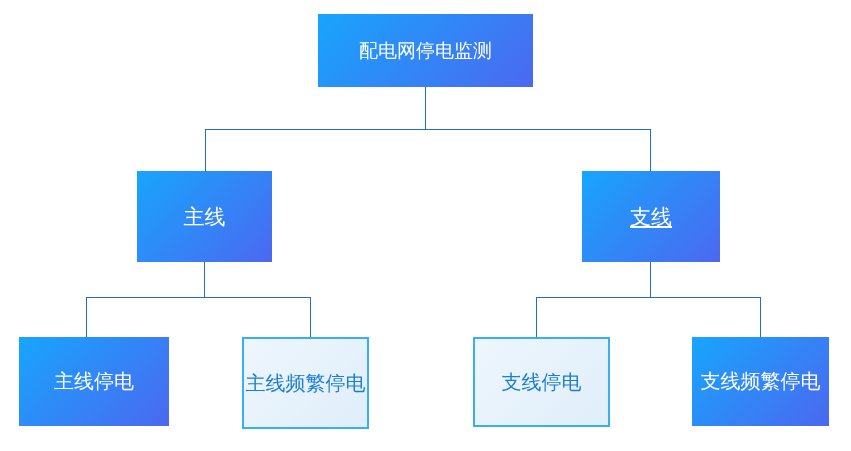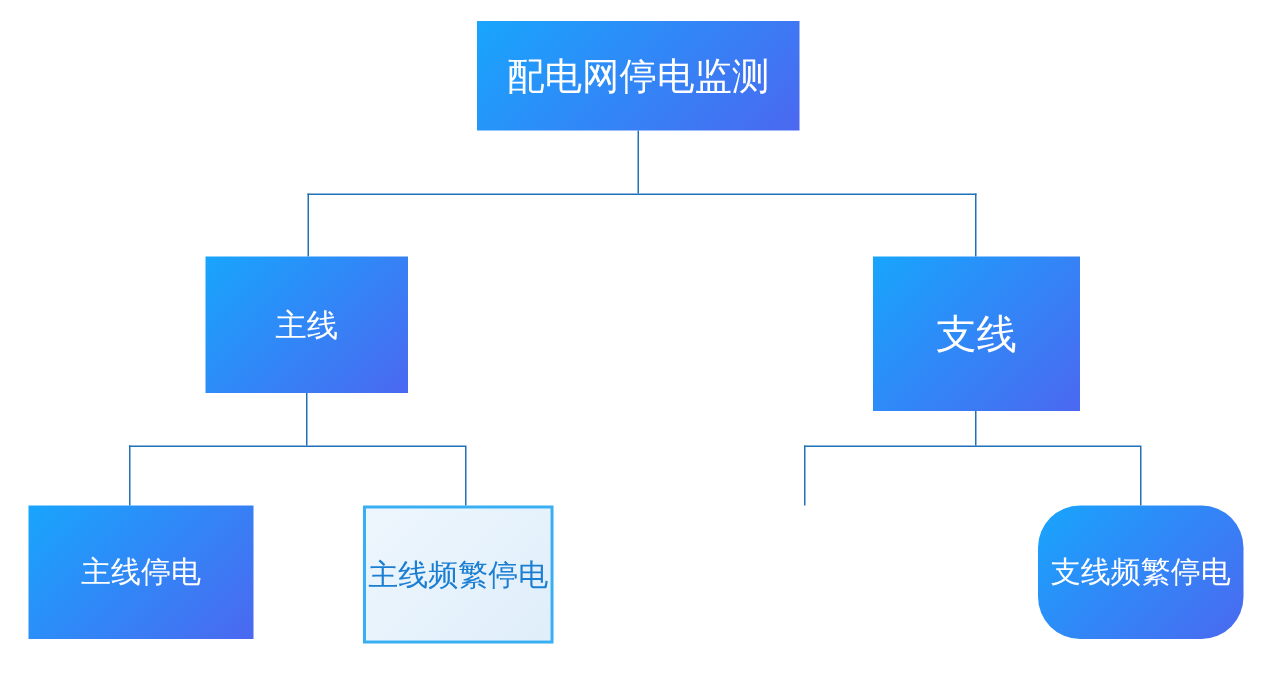--- a/index.html
+++ b/index.html
@@ -18,27 +18,27 @@
   .outline{
     background:linear-gradient(135deg,#eef6fd 0%,#dfeefa 100%);
     border:2px solid #38aef3;
     color:#1a7ed2;
   }
   .line{position:absolute;background:#2071b8;}
   .h{height:1px;}
   .v{width:1px;}
 
   
-  #n-root        {left:318px;top:14px; width:215px;height:73px;font-size:25px;}
+  #n-root        {left:318px;top:14px; width:215px;height:73px;font-size:19px;}
   #n-main        {left:137px;top:171px;width:135px;height:91px;font-size:21px;}
-  #n-branch      {left:582px;top:171px;width:138px;height:103px;font-size:27px;}
+  #n-branch      {left:582px;top:171px;width:138px;height:91px;font-size:21px;text-decoration:underline;}
   #n-main-out    {left:19px; top:337px;width:150px;height:89px;font-size:20px;}
   #n-main-freq   {left:242px;top:337px;width:127px;height:92px;font-size:20px;}
   #n-branch-out  {left:473px;top:337px;width:137px;height:90px;font-size:20px;}
-  #n-branch-freq {left:692px;top:337px;width:137px;height:89px;font-size:20px;border-radius:28px;}
+  #n-branch-freq {left:692px;top:337px;width:137px;height:89px;font-size:20px;}
 
   
   #l-root-down   {left:425px;top:87px; height:42px;}
   #l-top-h       {left:205px;top:129px;width:446px;}
   #l-main-up     {left:205px;top:129px;height:42px;}
   #l-branch-up   {left:650px;top:129px;height:42px;}
   #l-main-down   {left:204px;top:262px;height:35px;}
   #l-left-h      {left:86px; top:297px;width:224px;}
   #l-mo-up       {left:86px; top:297px;height:40px;}
   #l-mf-up       {left:310px;top:297px;height:40px;}
@@ -68,16 +68,17 @@
   <div class="node solid" id="n-root">配电网停电监测</div>
 
   <div class="node solid" id="n-main">主线</div>
 
   <div class="node solid" id="n-branch">支线</div>
 
   <div class="node solid" id="n-main-out">主线停电</div>
 
   <div class="node outline" id="n-main-freq">主线频繁停电</div>
 
+  <div class="node outline" id="n-branch-out">支线停电</div>
 
   <div class="node solid" id="n-branch-freq">支线频繁停电</div>
 
 </div>
 
 </body></html>

